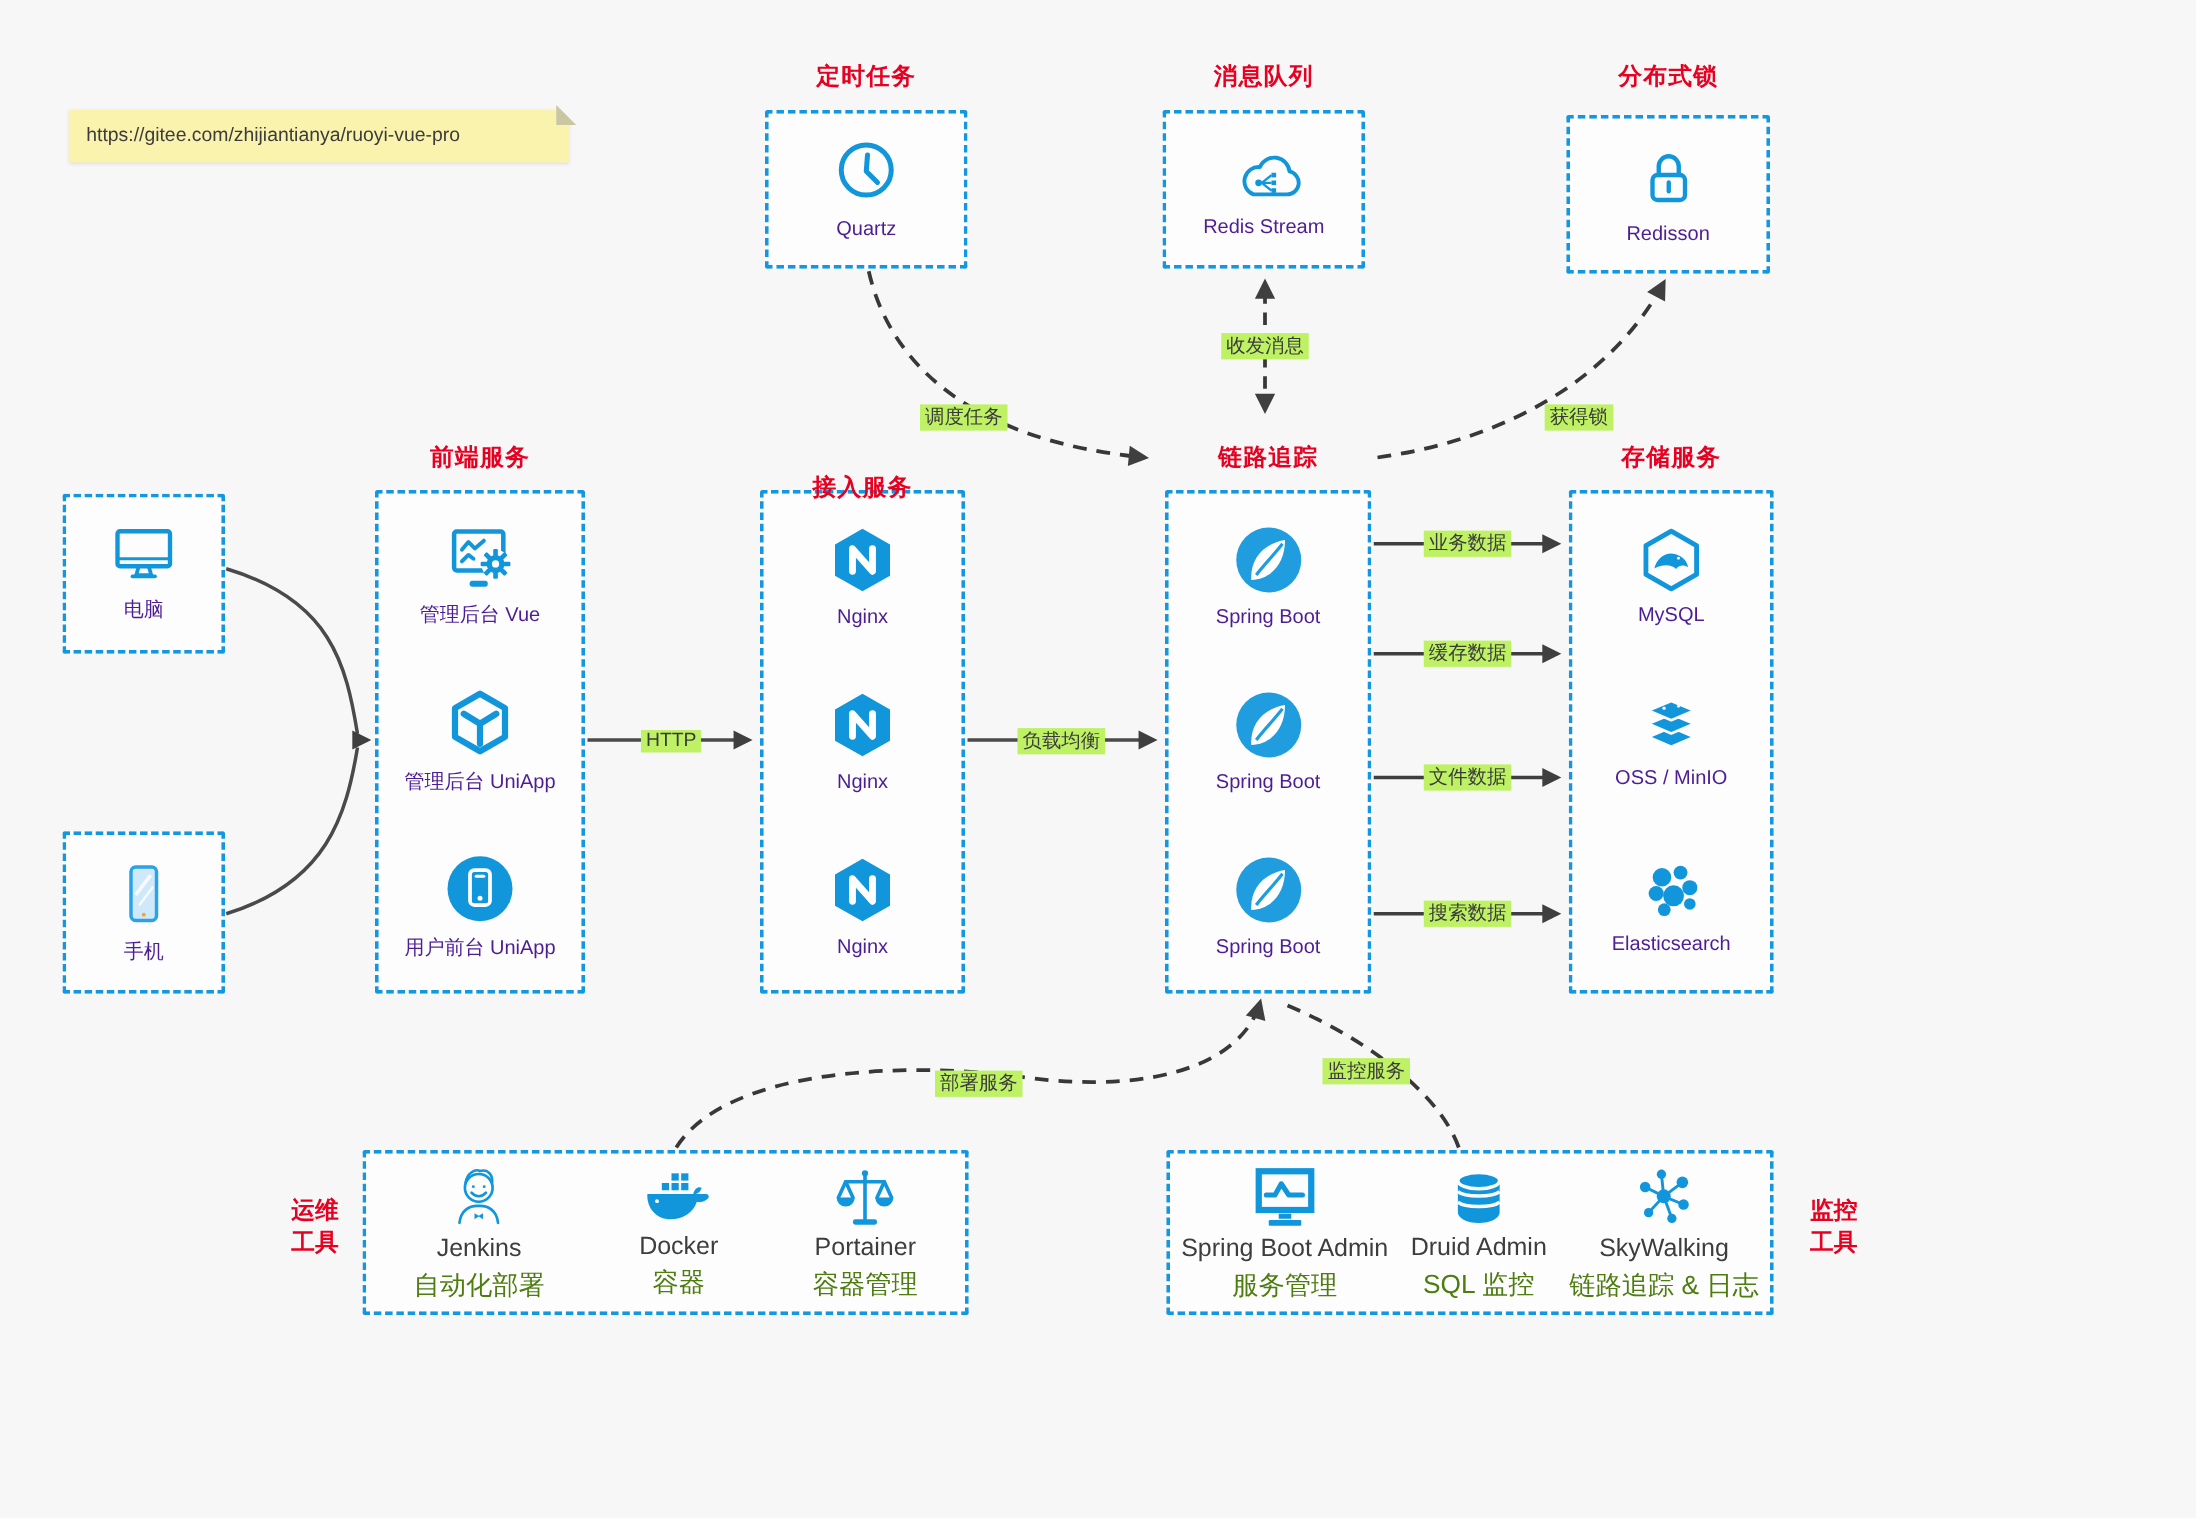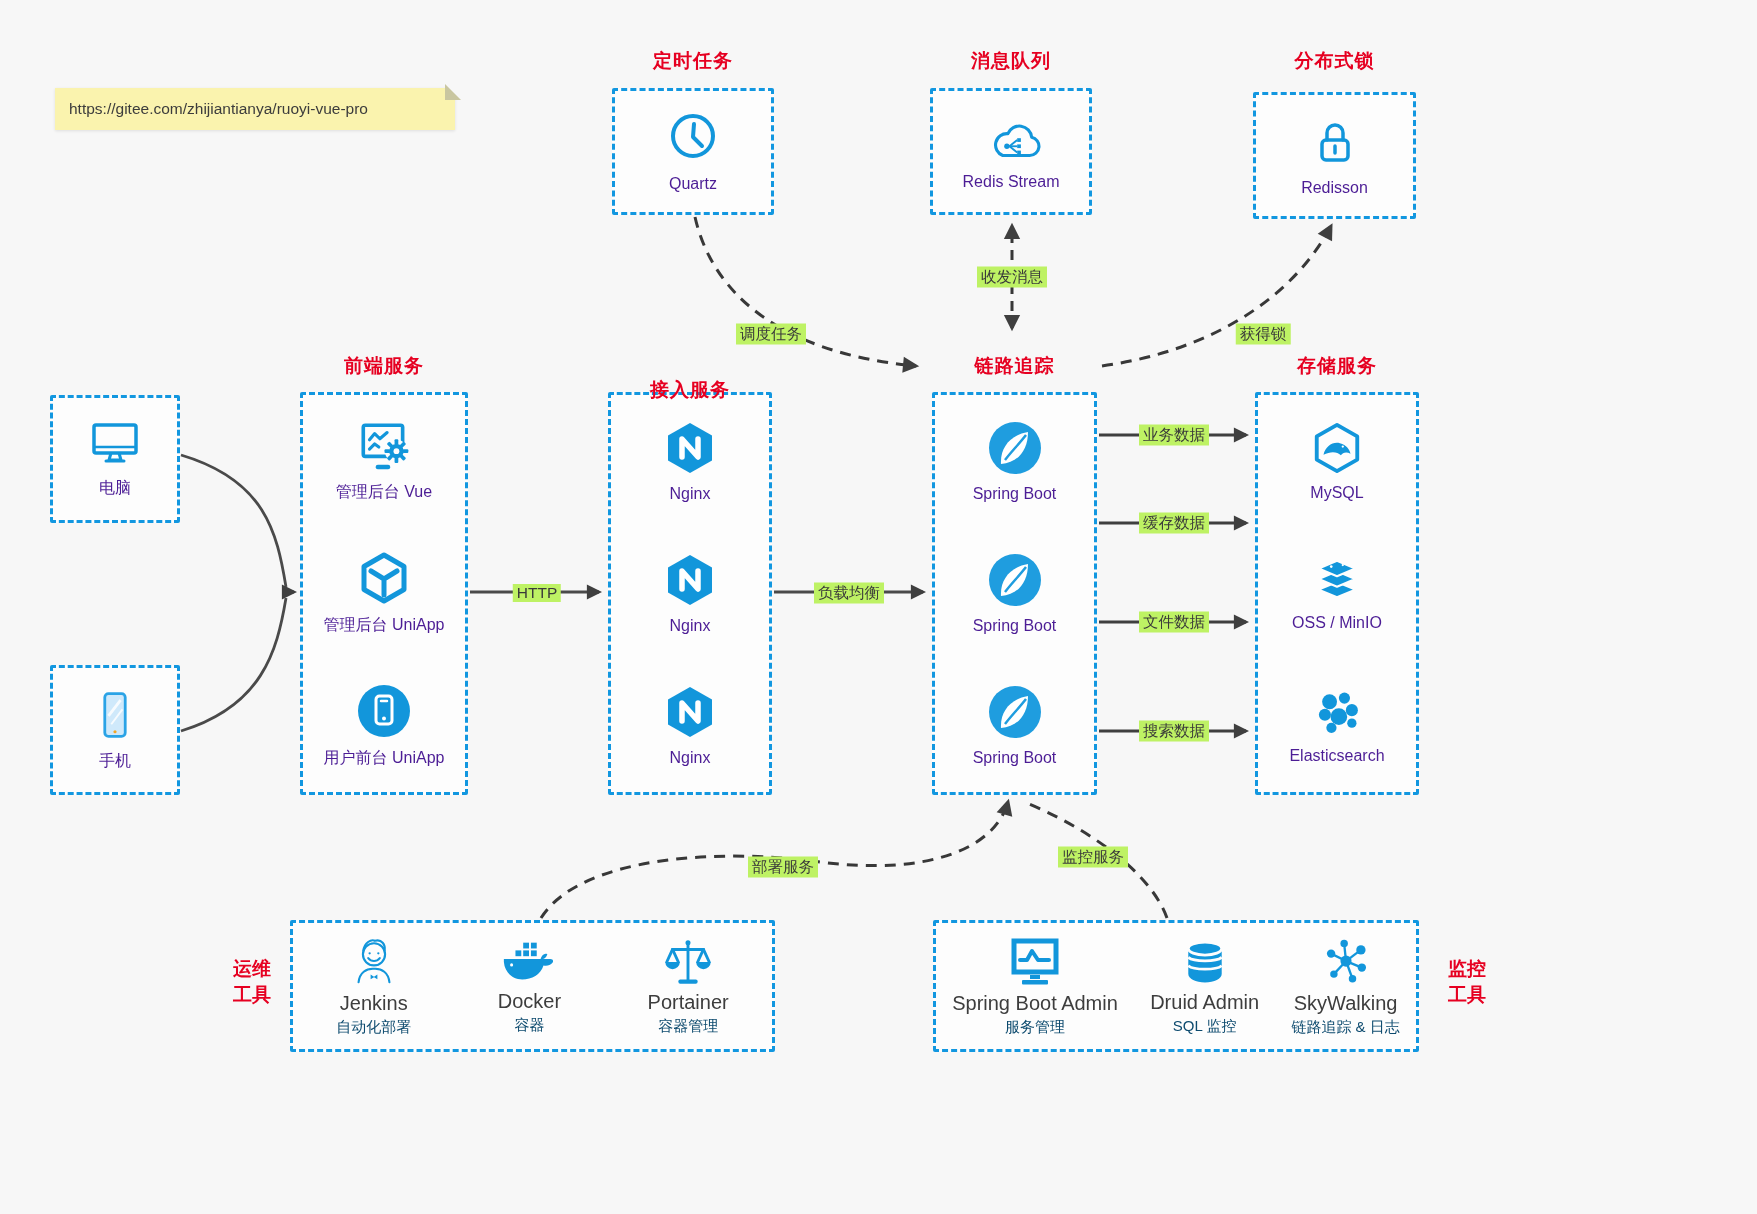--- a/index.html
+++ b/index.html
@@ -32,21 +32,21 @@
     font-size:15.5px;line-height:24px;padding:9px 14px;z-index:3;
     box-shadow:0 1px 3px rgba(0,0,0,.10);
   }
   .note .fold{
     position:absolute;top:-4px;right:-6px;width:0;height:0;
     border-top:16px solid #f7f7f7;border-left:16px solid #c9c6a0;
   }
   .hrow{display:flex;height:100%;align-items:center;justify-content:space-around;}
   .hitem{display:flex;flex-direction:column;align-items:center;gap:3px;text-align:center;}
   .hitem .name{font-size:20px;color:#3d3d3d;white-space:nowrap;}
-  .hitem .desc{font-size:15px;color:#0c4a6e;white-space:nowrap;}
+  .hitem .desc{font-size:21px;color:#4d7c0f;white-space:nowrap;}
   svg{display:block;}
 </style>
 </head>
 <body>
 
 <div id="canvas">
 
   <div class="note">
     <span class="fold"></span>
     <div>https://gitee.com/zhijiantianya/ruoyi-vue-pro</div>

